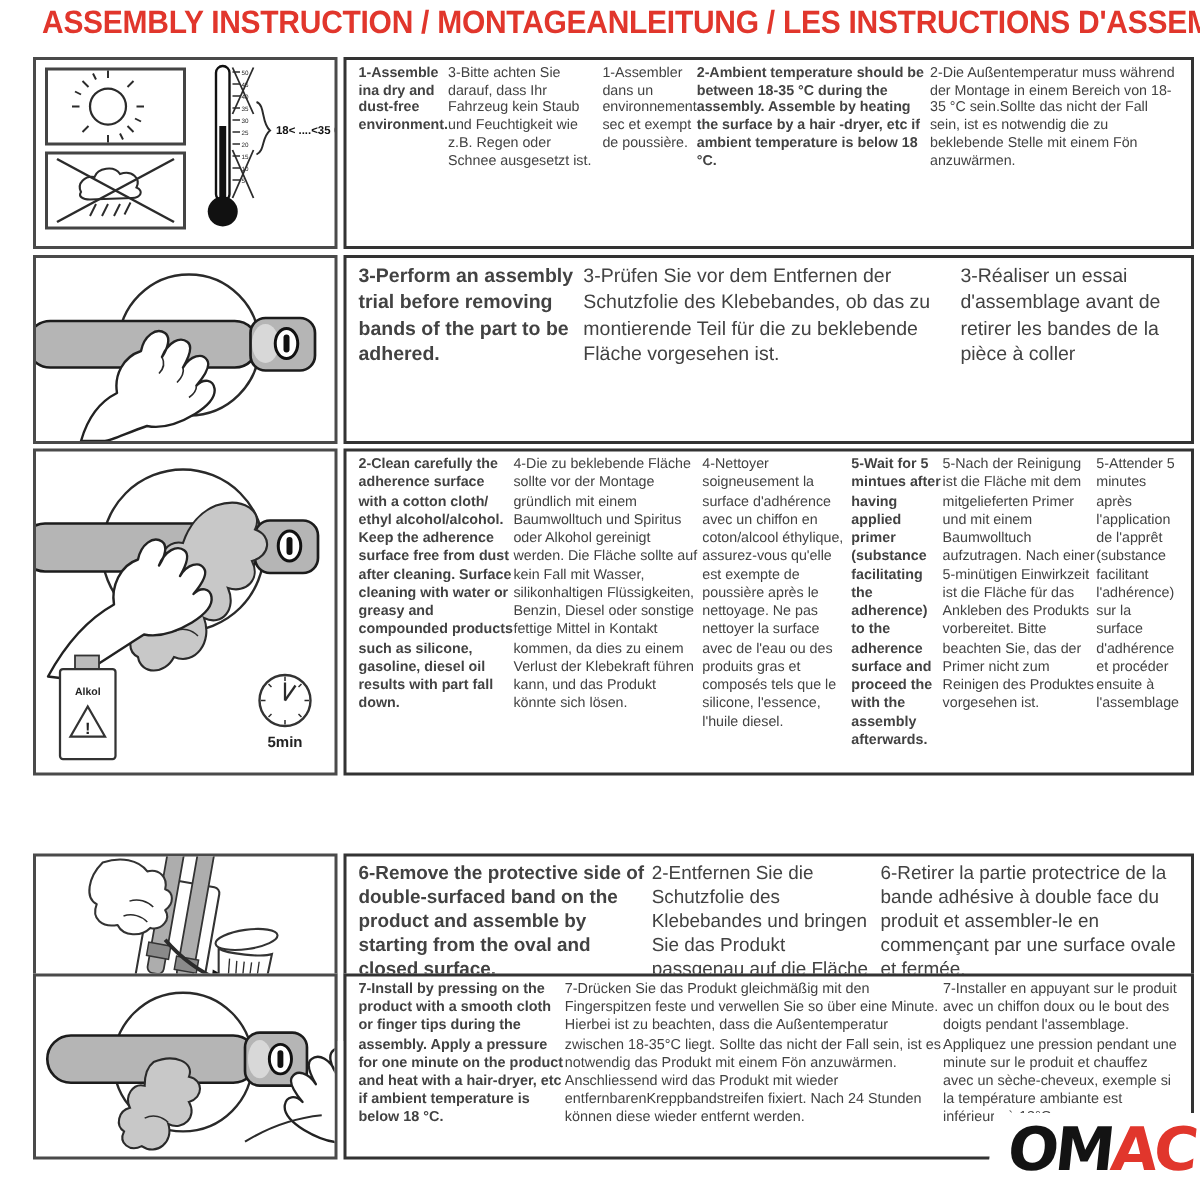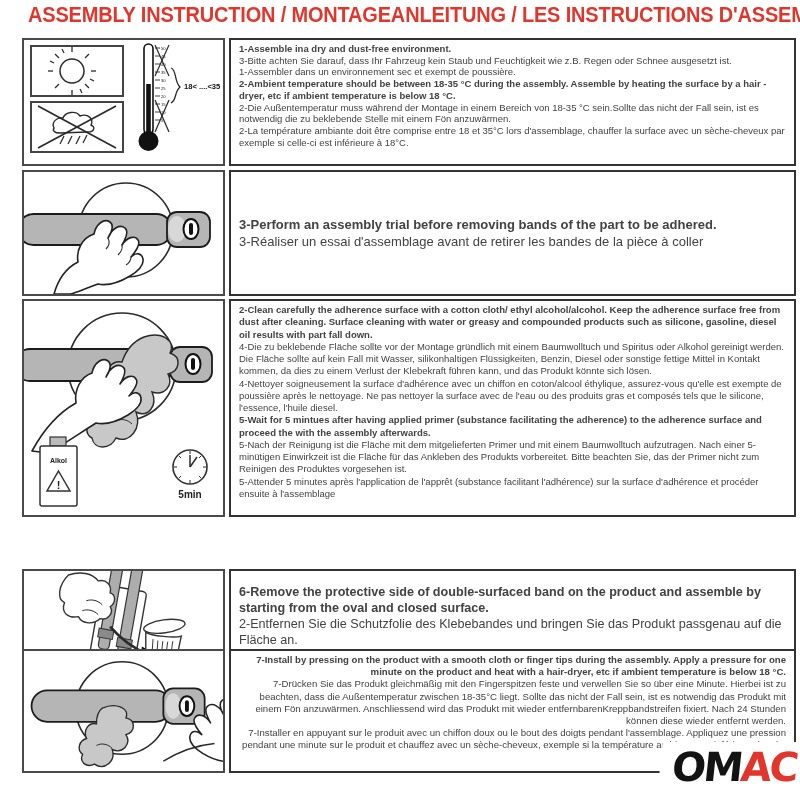--- a/index.html
+++ b/index.html
@@ -7,21 +7,21 @@
   .page{position:relative;width:800px;height:800px;overflow:hidden;background:#fff;}
   .title{position:absolute;top:3px;left:0;width:800px;margin:0;text-align:center;
          font-size:21.5px;font-weight:bold;color:#e1362c;white-space:nowrap;
          transform:scaleX(0.93);letter-spacing:-0.2px;}
   .row{position:absolute;left:22px;width:774px;}
   .illus{position:absolute;left:0;top:0;width:203px;height:100%;border:2px solid #4a4a4a;
          background:#fff;box-sizing:border-box;}
   .illus svg{display:block;width:100%;height:100%;}
   .textbox{position:absolute;left:207px;top:0;width:567px;height:100%;border:2px solid #333;
            background:#fff;box-sizing:border-box;padding:3px 8px;display:flex;
-           flex-direction:column;overflow:hidden;}
+           flex-direction:row;overflow:hidden;}
   .textbox p{margin:0;color:#424242;}
   .center{justify-content:center;}
   .s p{font-size:9.5px;line-height:11.7px;}
   .s3 p{font-size:9.5px;line-height:12.25px;}
   .s5 p{font-size:9.6px;line-height:12.2px;}
   .m2 p{font-size:13px;line-height:17.4px;max-width:548px;}
   .m4 p{font-size:12.6px;line-height:16px;max-width:545px;}
   .en{font-weight:bold;color:#111;}
   .gap{margin-top:11px;}
   .logo{position:absolute;right:2px;top:742px;background:#fff;padding:2px 2px 4px 12px;
@@ -111,21 +111,20 @@
           <text x="160" y="49" font-size="7.6" font-weight="bold" fill="#111">18&lt; ....&lt;35 C</text>
         </g>
       </svg>
     </div>
     <div class="textbox s">
       <p class="en">1-Assemble ina dry and dust-free environment.</p>
       <p>3-Bitte achten Sie darauf, dass Ihr Fahrzeug kein Staub und Feuchtigkeit wie z.B. Regen oder Schnee ausgesetzt ist.</p>
       <p>1-Assembler dans un environnement sec et exempt de poussière.</p>
       <p class="en gap">2-Ambient temperature should be between 18-35 °C  during the assembly. Assemble by heating the surface by a hair -dryer, etc if ambient temperature is below 18 °C.</p>
       <p>2-Die Außentemperatur muss während der Montage in einem Bereich von 18-35 °C  sein.Sollte das nicht der Fall sein, ist es notwendig die zu beklebende Stelle mit einem Fön anzuwärmen.</p>
-      <p>2-La température ambiante doit être comprise entre 18 et 35°C lors d'assemblage, chauffer la surface avec un sèche-cheveux par exemple si celle-ci est inférieure à 18°C.</p>
     </div>
   </div>
 
   <div class="row" style="top:170px;height:126px;">
     <div class="illus">
       <svg viewBox="0 0 199 122">
         <circle cx="102" cy="58" r="47" fill="#fff" stroke="#2a2a2a" stroke-width="1.6"></circle>
         <g>
           <rect x="-6" y="42" width="154" height="31" rx="15.5" fill="#b5b5b5" stroke="#1c1c1c" stroke-width="1.8"></rect>
           <rect x="143" y="40" width="43" height="35" rx="10" fill="#b5b5b5" stroke="#1c1c1c" stroke-width="1.8"></rect>
@@ -138,20 +137,21 @@
           <g class="ln" stroke-width="1.1">
             <path d="M84,66 C86,70 85,74 82,77"></path>
             <path d="M98,73 C99,77 97,80 94,83"></path>
             <path d="M107,85 C107,88 105,91 102,93"></path>
           </g>
         </g>
       </svg>
     </div>
     <div class="textbox m2 center">
       <p class="en">3-Perform an assembly trial before removing bands of the part to be adhered.</p>
+      <p>3-Prüfen Sie vor dem Entfernen der Schutzfolie des Klebebandes, ob das zu montierende Teil für die zu beklebende Fläche vorgesehen ist.</p>
       <p>3-Réaliser un essai d'assemblage avant de retirer les bandes de la pièce à coller</p>
     </div>
   </div>
 
   <div class="row" style="top:299px;height:218px;">
     <div class="illus">
       <svg viewBox="0 0 199 214">
         <circle cx="98" cy="66" r="54" fill="#fff" stroke="#2a2a2a" stroke-width="1.6"></circle>
         <g>
           <rect x="-10" y="48" width="160" height="32" rx="16" fill="#b5b5b5" stroke="#1c1c1c" stroke-width="1.8"></rect>
@@ -244,21 +244,21 @@
         </g>
       </svg>
     </div>
     <div class="textbox m4 center">
       <p class="en">6-Remove the protective side of double-surfaced band on the product and assemble by starting from the oval and closed surface.</p>
       <p>2-Entfernen Sie die Schutzfolie des Klebebandes und bringen Sie das Produkt passgenau auf die Fläche an.</p>
       <p>6-Retirer la partie protectrice de la bande adhésive à double face du produit et assembler-le en commençant par une surface ovale et fermée.</p>
     </div>
   </div>
 
-  <div class="row" style="top:649px;height:124px;text-align:right;">
+  <div class="row" style="top:649px;height:124px;">
     <div class="illus">
       <svg viewBox="0 0 199 122">
         <circle cx="98" cy="58" r="47" fill="#fff" stroke="#2a2a2a" stroke-width="1.6"></circle>
         <g>
           <rect x="6" y="40" width="142" height="32" rx="16" fill="#b5b5b5" stroke="#1c1c1c" stroke-width="1.8"></rect>
           <rect x="140" y="38" width="42" height="36" rx="10" fill="#b5b5b5" stroke="#1c1c1c" stroke-width="1.8"></rect>
           <ellipse cx="150" cy="56" rx="8" ry="13" fill="#d8d8d8"></ellipse>
           <ellipse cx="164" cy="56" rx="7.5" ry="10" fill="#fff" stroke="#111" stroke-width="2"></ellipse>
           <rect x="162" y="50" width="4" height="12" rx="2" fill="#111"></rect>
         </g>

